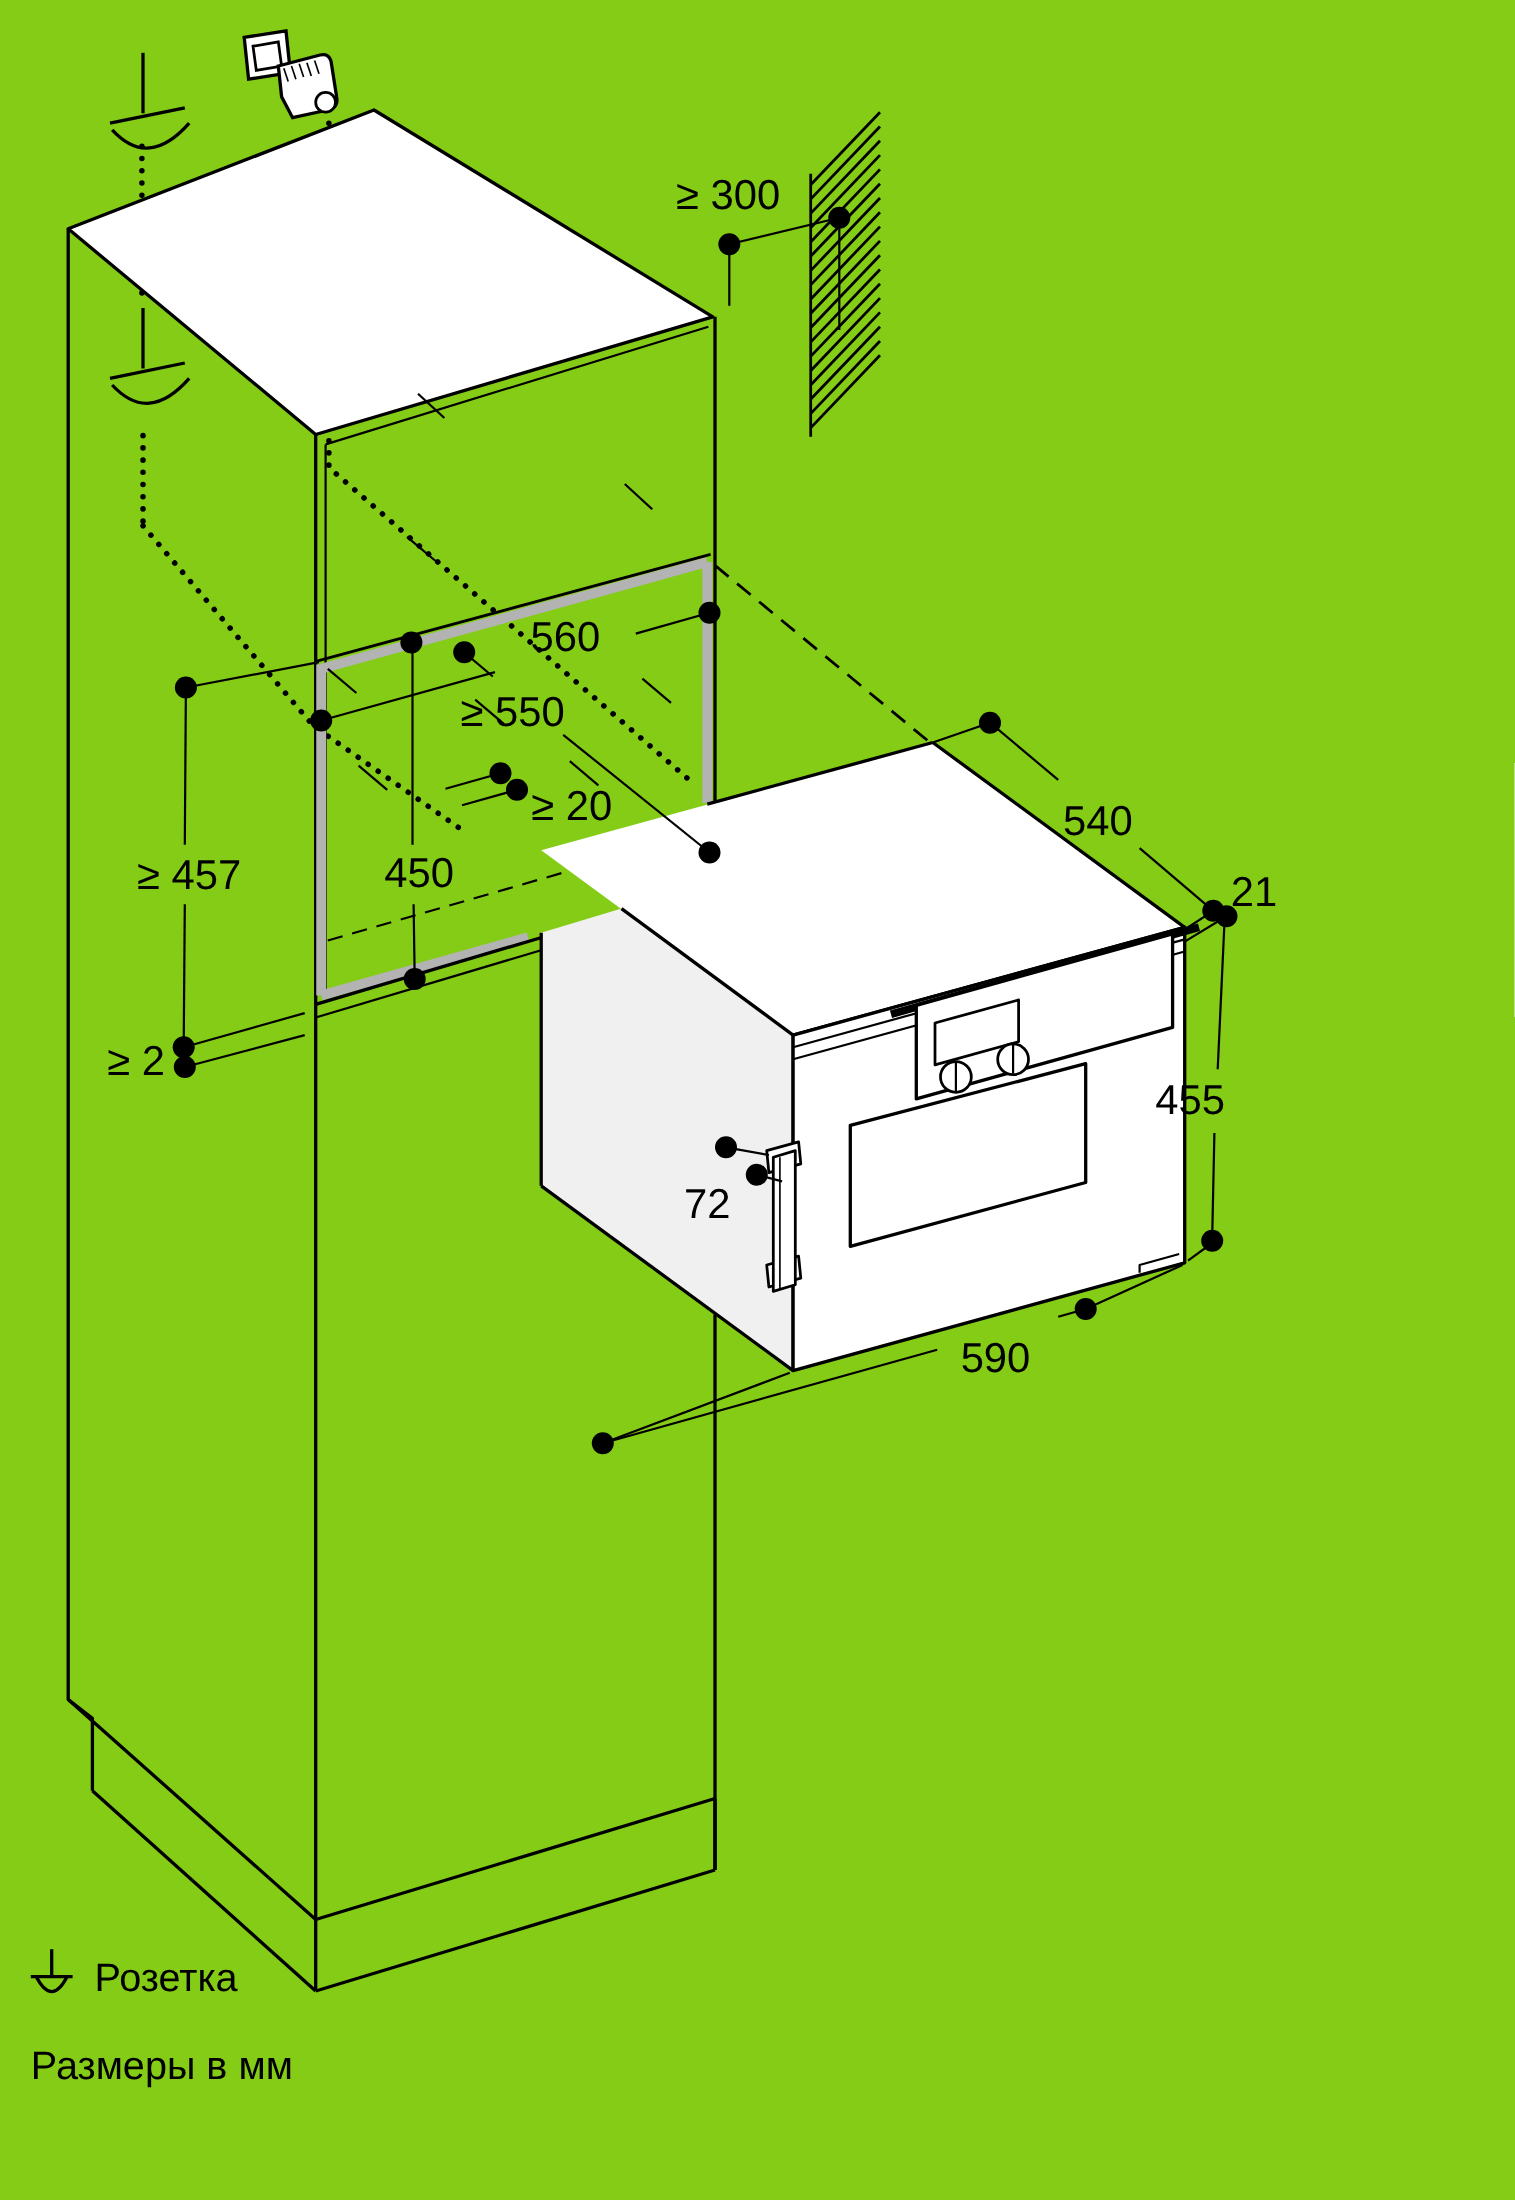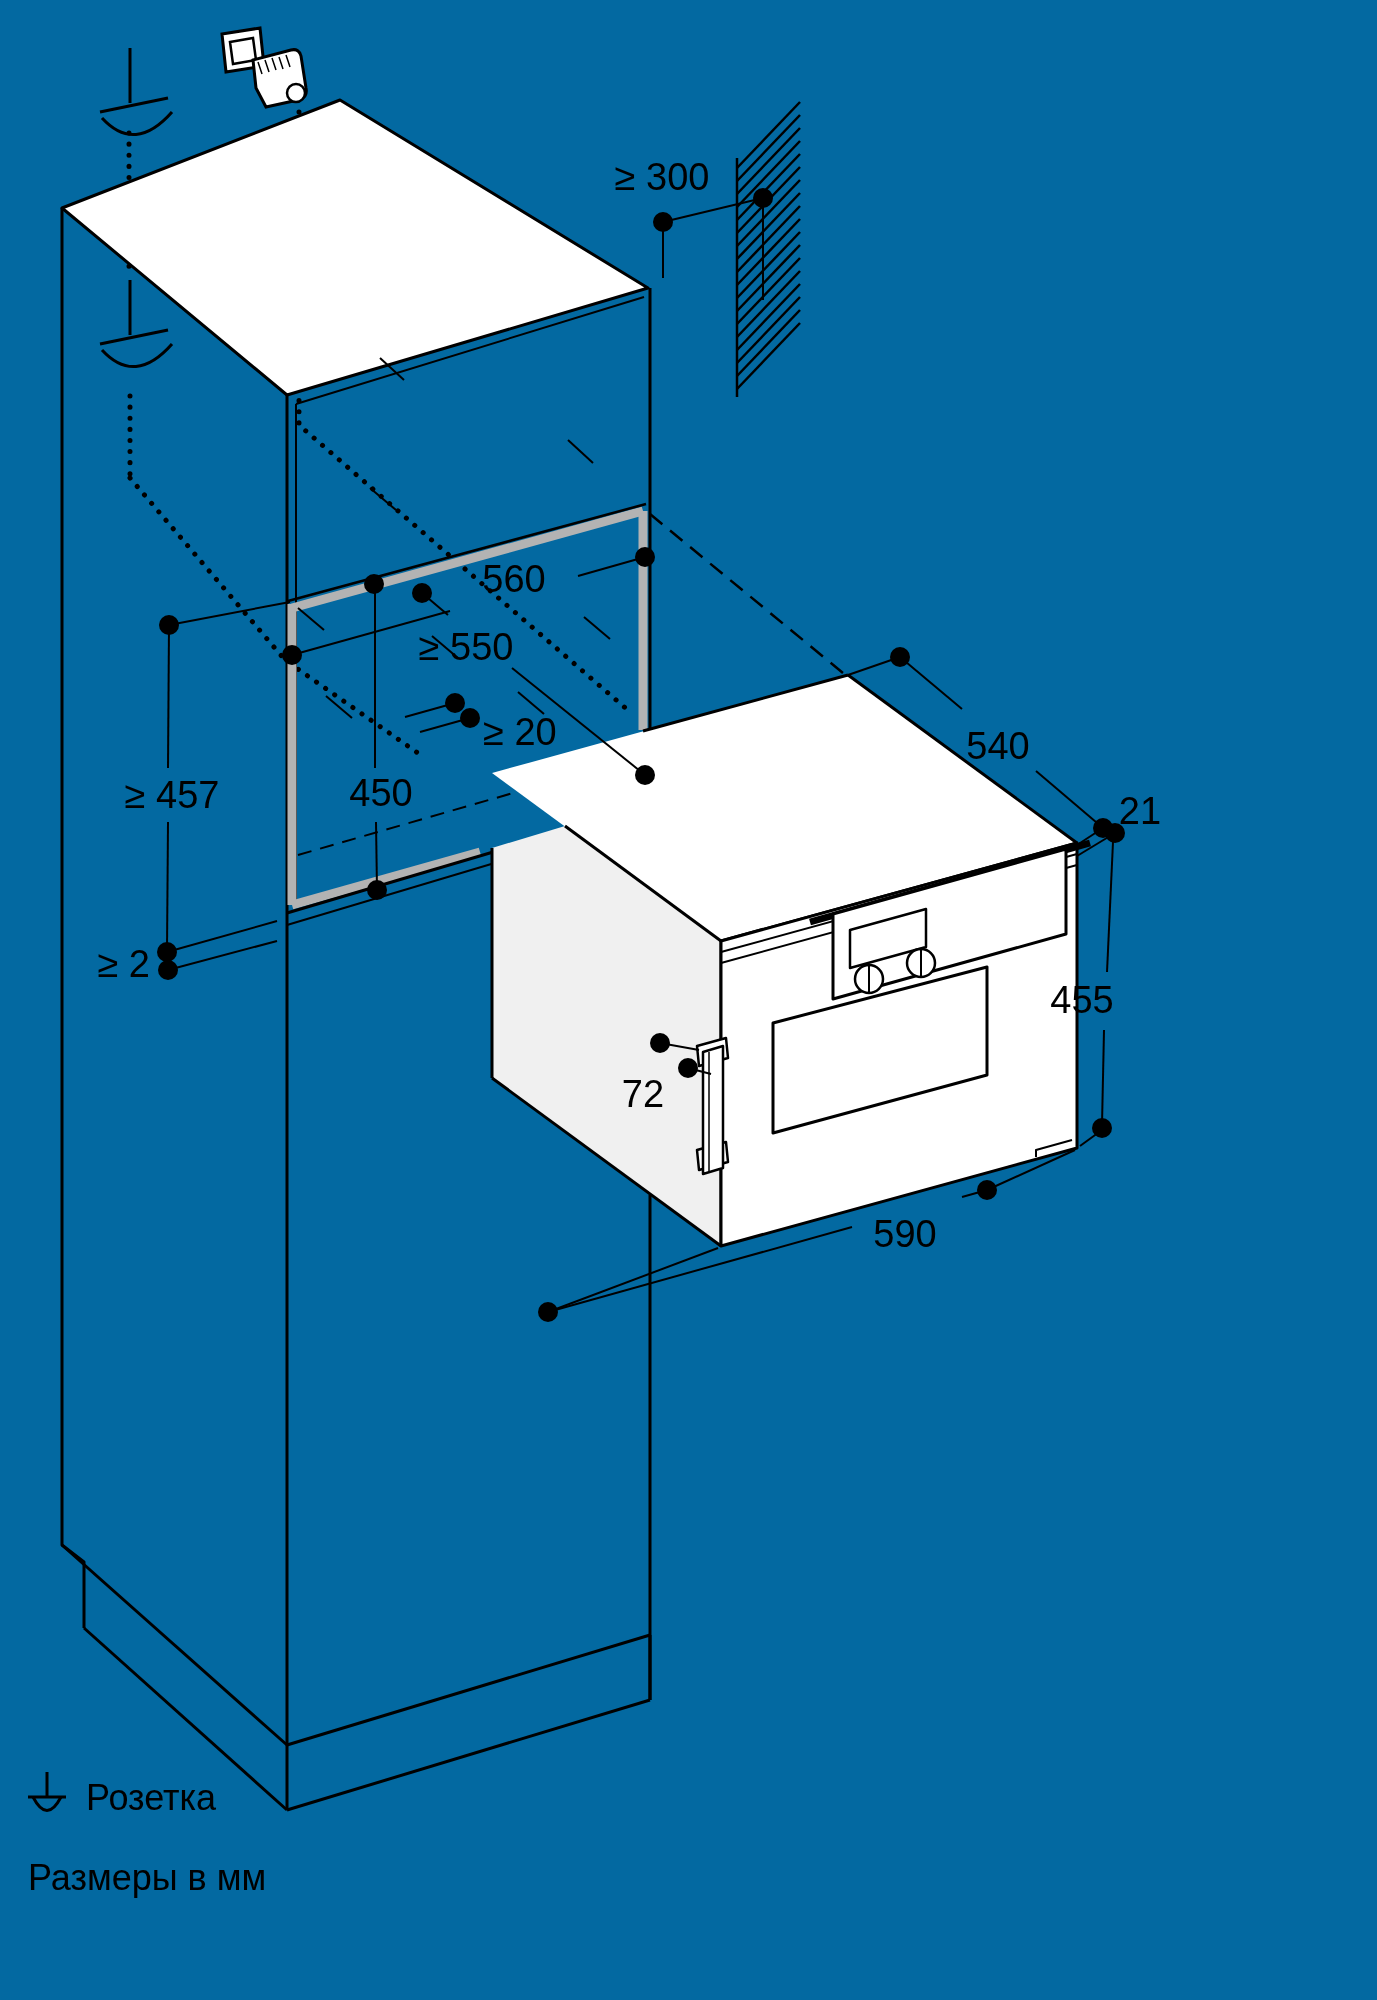--- a/index.html
+++ b/index.html
@@ -1,19 +1,19 @@
 <!DOCTYPE html>
 <html><head>
 <meta charset="utf-8">
 <style>
   html,body { margin:0; padding:0; background:#ffffff; }
   .stage {
     position:relative;
     width:1377px; height:2000px;
-    background:#0369a1;
+    background:#84cc16;
     font-family:"Liberation Sans", sans-serif;
     overflow:hidden;
   }
   svg text {
     font-family:"Liberation Sans", sans-serif;
     font-size:38px;
     fill:#000000;
   }
   svg text.legend-text { font-size:36px; }
 </style>

